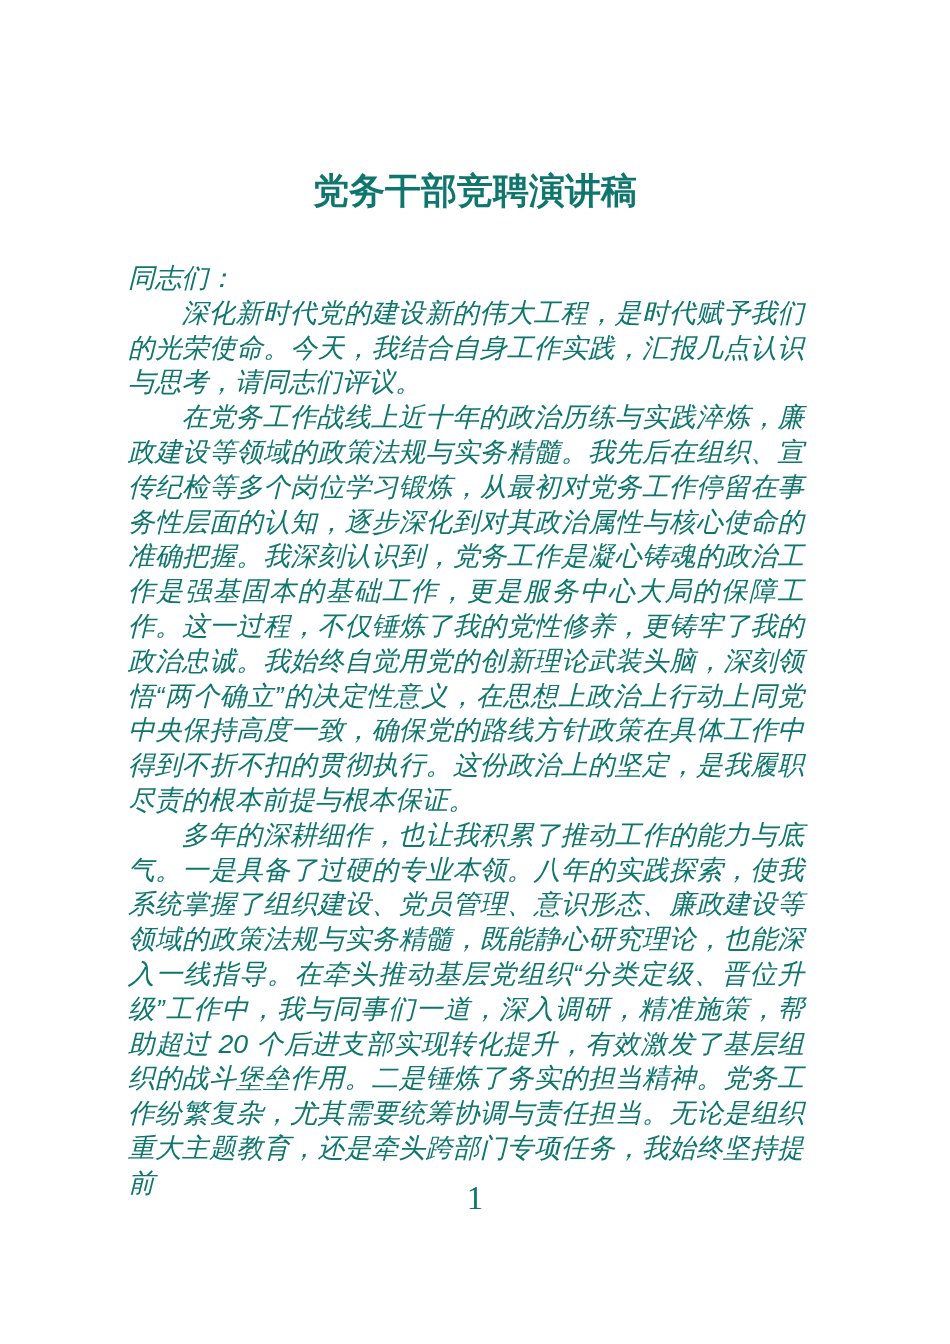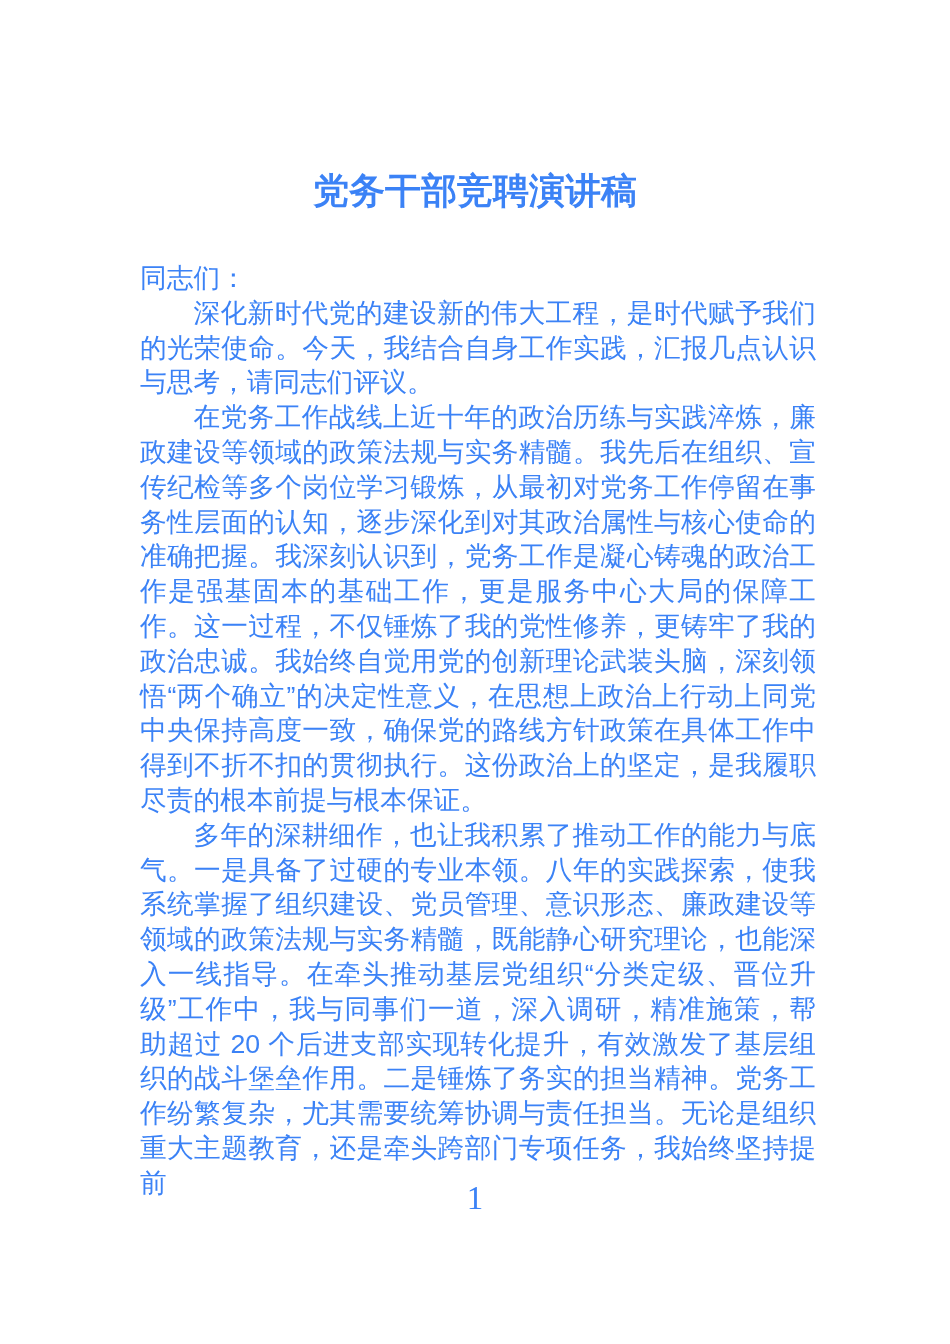--- a/index.html
+++ b/index.html
@@ -5,45 +5,46 @@
   html, body {
     margin: 0;
     padding: 0;
     background: #ffffff;
   }
   .page {
     position: relative;
     width: 950px;
     height: 1344px;
     background: #ffffff;
-    color: #3b82f6;
+    color: #0f766e;
     font-family: "Liberation Sans", sans-serif;
     overflow: hidden;
   }
   .doc-title {
     position: absolute;
     top: 169px;
     left: 0;
     width: 100%;
     margin: 0;
     text-align: center;
     font-size: 36px;
     font-weight: 600;
     line-height: 44px;
     letter-spacing: 0;
   }
   .doc-body {
     position: absolute;
     top: 261px;
-    left: 140px;
+    left: 128px;
     width: 676px;
     font-size: 26.7px;
     line-height: 34.8px;
     text-align: justify;
     word-break: normal;
+    font-style: italic;
   }
   .doc-body p {
     margin: 0;
     padding: 0;
   }
   .salutation {
     text-indent: 0;
   }
   .para {
     text-indent: 2em;

